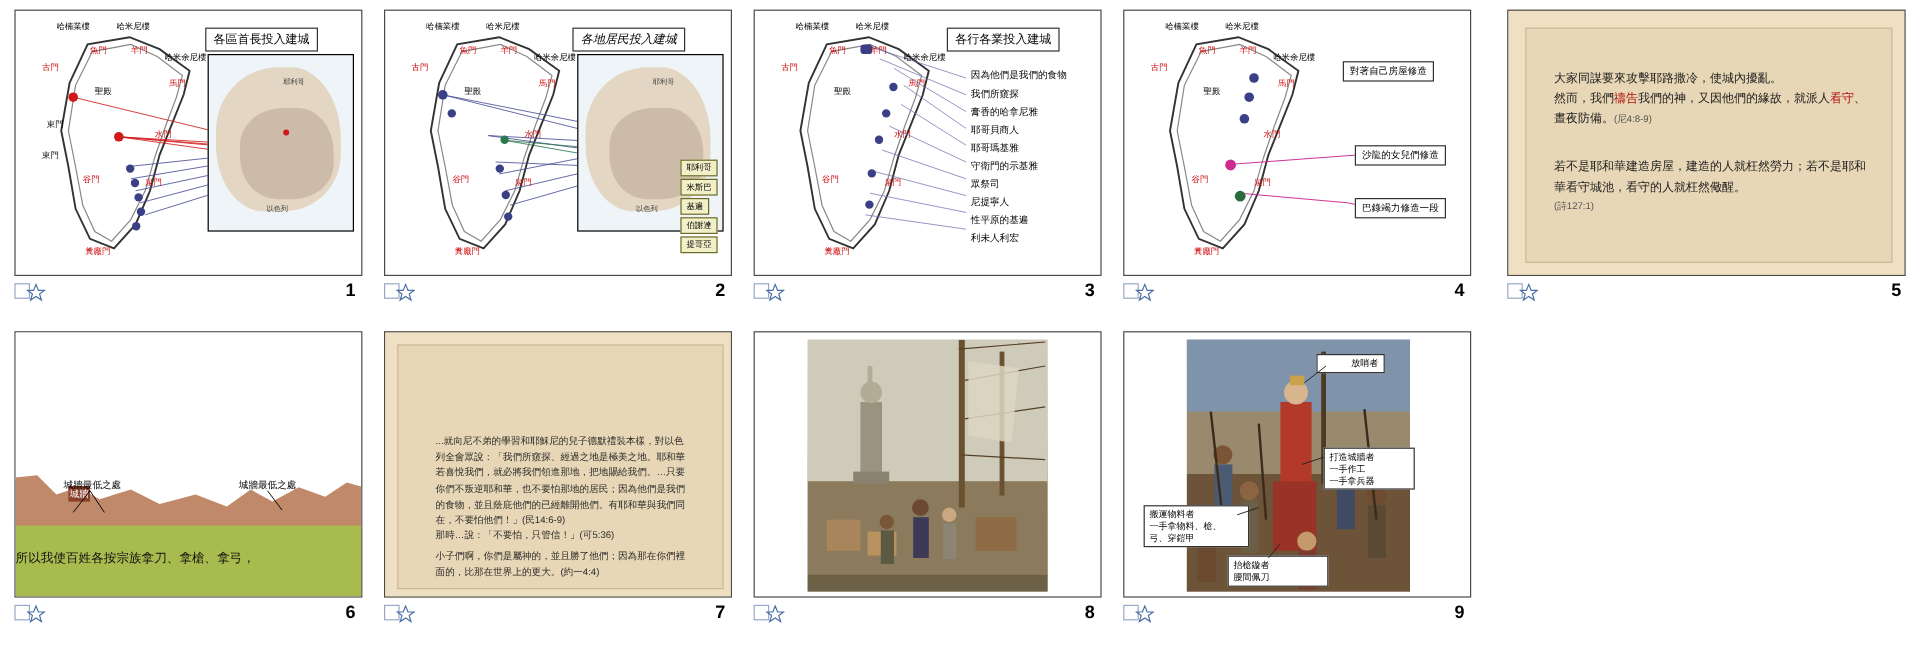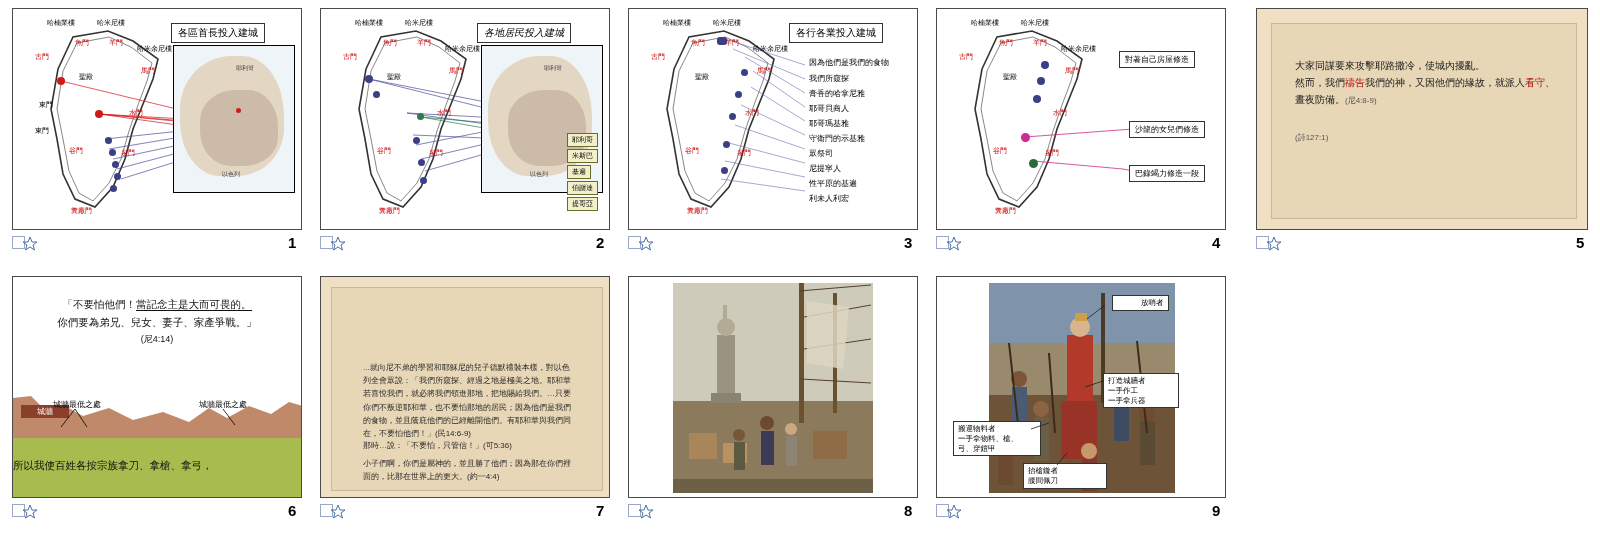--- a/index.html
+++ b/index.html
@@ -34,21 +34,21 @@
   .ptext .rd{color:#b01010;}
   .ptext .ref{font-size:8px;color:#555;}
 
   
   .s6top{position:absolute;left:0;top:0;right:0;height:56%;background:#fff;}
   .s6bot{position:absolute;left:0;bottom:0;right:0;height:27%;background:#a8bb4e;}
   .s6txt{position:absolute;font-size:10.5px;line-height:1.75;color:#111;text-align:center;width:100%;}
   .s6txt .u{border-bottom:1px solid #111;}
   .s6green{position:absolute;font-size:10.5px;line-height:1.8;color:#111;text-align:left;width:100%;}
   .s6tag{position:absolute;font-size:8px;color:#000;white-space:nowrap;}
-  .s6chip{position:absolute;background:#8a3f2a;color:#fff;font-size:8px;padding:1px 16px;}
+  .s6chip{position:absolute;background:#8a3f2a;color:#fff;font-size:8px;padding:1px 1px;margin-left:36px;}
 
   
   .s7col{position:absolute;font-size:8px;line-height:1.65;color:#2b2b2b;}
 
   
   .pic{position:absolute;overflow:hidden;}
   .pic8{background:linear-gradient(#c8c3b2 0%,#b9b49f 38%,#8e7f62 60%,#6d5e47 100%);}
   .pic9{background:linear-gradient(#6d7f9a 0%,#98a2ad 40%,#8a6a4c 70%,#5d4430 100%);}
   .note{position:absolute;border:1px solid #333;background:#fff;font-size:7.5px;color:#000;padding:2px 4px;white-space:nowrap;line-height:1.3;}
 </style>
@@ -283,38 +283,34 @@
   <div class="slide-num" style="left:1212px;top:234px;">4</div>
 
   <div class="slide" style="left:1256px;top:8px;width:332px;height:222px;background:#efe0c4;">
     <div class="parch"></div>
     <div class="parch-inner" style="left:14px;top:14px;width:304px;height:194px;"></div>
     <div class="ptext" style="left:38px;top:48px;width:262px;">
       <div>大家同謀要來攻擊耶路撒冷，使城內擾亂。</div>
       <div>然而，我們<span class="rd">禱告</span>我們的神，又因他們的緣故，就派人<span class="rd">看守</span>、晝夜防備。<span class="ref">(尼4:8-9)</span></div>
     </div>
     <div class="ptext" style="left:38px;top:122px;width:266px;">
+      <div>若不是耶和華建造房屋，建造的人就枉然勞力；若不是耶和華看守城池，看守的人就枉然儆醒。</div>
       <div class="ref">(詩127:1)</div>
     </div>
   </div>
   <div class="chk" style="left:1256px;top:236px;"></div>
   <span class="star" style="left:1266px;top:236px;">
       <svg viewBox="0 0 16 16">
         <polygon points="8,1 10,6 15,6 11,9 12.5,14 8,11 3.5,14 5,9 1,6 6,6" fill="none" stroke="#4a6fa5" stroke-width="1"></polygon>
       </svg>
     </span>
   <div class="slide-num" style="left:1576px;top:234px;">5</div>
 
   <div class="slide" style="left:12px;top:276px;width:290px;height:222px;">
     <div class="s6top"></div>
-    <div class="s6txt" style="top:18px;">
-      <div style="font-size:10.5px;">「不要怕他們！<span class="u">當記念主是大而可畏的。</span></div>
-      <div>你們要為弟兄、兒女、妻子、家產爭戰。」</div>
-      <div style="font-size:9px;">(尼4:14)</div>
-    </div>
 
     <div style="position:absolute;left:0;bottom:27%;width:100%;height:30%;">
       <svg width="290" height="68" viewBox="0 0 290 68" preserveAspectRatio="none">
         <path d="M0,26 L18,24 L34,40 L52,34 L70,44 L96,36 L120,48 L150,40 L176,50 L196,36 L214,46 L236,34 L258,42 L276,30 L290,34 L290,68 L0,68 Z" fill="#c08a6a"></path>
       </svg>
     </div>
     <div class="s6chip" style="left:8px;bottom:36%;">城牆</div>
     <div class="s6tag" style="left:40px;top:122px;">城牆最低之處</div>
     <div class="s6tag" style="left:186px;top:122px;">城牆最低之處</div>
     <svg class="lines" width="290" height="222" style="pointer-events:none;">
@@ -415,21 +411,21 @@
         <circle cx="158" cy="130" r="8" fill="#6f4b30"></circle>
           <rect x="151" y="138" width="15" height="44" fill="#5a4a34"></rect>
         <circle cx="16" cy="150" r="8" fill="#7c5436"></circle>
           <rect x="9" y="158" width="15" height="44" fill="#6b4a2f"></rect>
         <circle cx="100" cy="168" r="8" fill="#c49a6c"></circle>
           <rect x="93" y="176" width="15" height="32" fill="#7a3b2c"></rect>
 
         <path d="M20,60 L30,150 M148,58 L158,150 M60,70 L66,150" stroke="#3a2c1c" stroke-width="2"></path>
       </svg>
     </div>
-    <div class="note" style="left:175px;top:18px;padding-left:28px;">放哨者</div>
+    <div class="note" style="left:160px;top:18px;padding-left:28px;">放哨者</div>
     <div class="note" style="left:166px;top:96px;width:66px;white-space:normal;">打造城牆者<br>一手作工<br>一手拿兵器</div>
     <div class="note" style="left:16px;top:144px;width:78px;white-space:normal;">搬運物料者<br>一手拿物料、槍、<br>弓、穿鎧甲</div>
     <div class="note" style="left:86px;top:186px;width:74px;white-space:normal;">抬槍鏇者<br>腰間佩刀</div>
     <svg class="lines" width="290" height="222" style="pointer-events:none;">
       <path d="M168,28 L150,42" stroke="#222" stroke-width="0.8" fill="none"></path>
       <path d="M166,104 L148,110" stroke="#222" stroke-width="0.8" fill="none"></path>
       <path d="M94,152 L112,146" stroke="#222" stroke-width="0.8" fill="none"></path>
       <path d="M120,188 L130,176" stroke="#222" stroke-width="0.8" fill="none"></path>
     </svg>
   </div>

